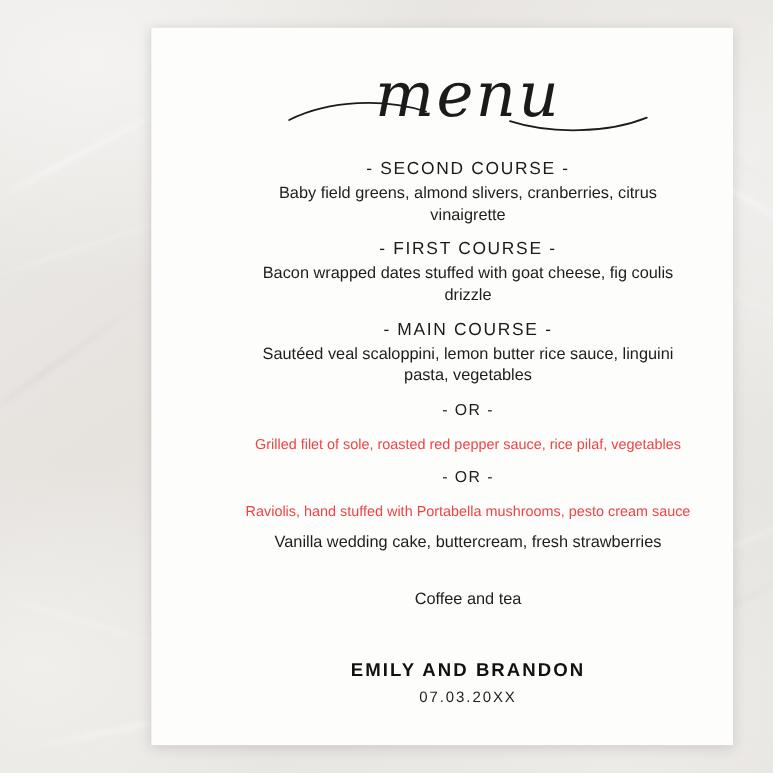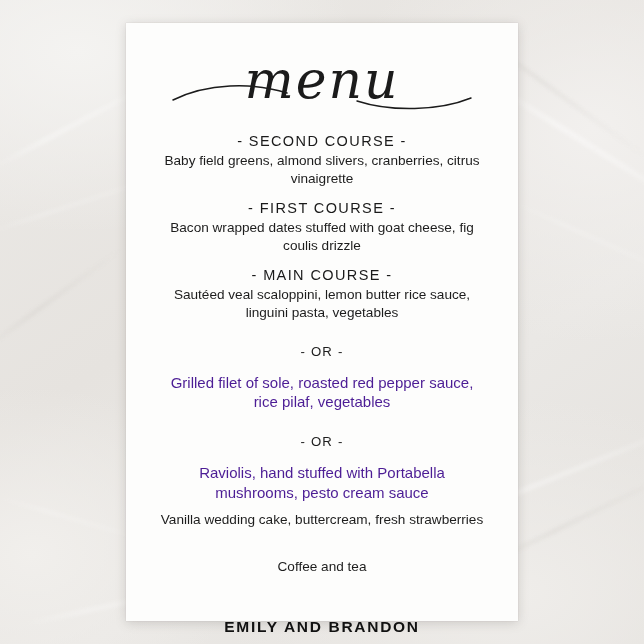--- a/index.html
+++ b/index.html
@@ -43,24 +43,25 @@
   }
   .vein.d1 { left: 440px; top: 90px;  width: 230px; height: 2px; transform: rotate(36deg); }
   .vein.d2 { left: 455px; top: 520px; width: 240px; height: 2px; transform: rotate(-26deg); }
   .vein.d3 { left: -40px; top: 300px; width: 180px; height: 2px; transform: rotate(-36deg); }
 
   
   #card {
     position: absolute;
     left: 126px;
     top: 23px;
-    width: 392px;
+    width: 442px;
     height: 598px;
     background: #fdfdfc;
     box-shadow: 0 2px 10px rgba(90,85,80,.22), 0 0 1px rgba(120,115,110,.25);
+    padding-left: 43px;
   }
 
   .menu-title-wrap {
     height: 110px;
     display: flex;
     align-items: center;
     justify-content: center;
     position: relative;
   }
   .menu-script {
@@ -98,27 +99,27 @@
     color: #1a1a1a;
   }
   .course-desc {
     font-size: 13.6px;
     line-height: 1.32;
     color: #1d1d1d;
   }
   .or-divider {
     font-size: 13.2px;
     letter-spacing: 1.2px;
-    margin: 22px 0 14px;
+    margin: 12px 0 14px;
     color: #1d1d1d;
   }
   .alt-option {
-    font-size: 15px;
+    font-size: 12px;
     line-height: 1.32;
-    color: #4c1d95;
+    color: #ef4444;
     margin-bottom: 2px;
   }
   .coffee {
     font-size: 13.6px;
     margin-top: 30px;
     color: #1d1d1d;
   }
 
   .footer {
     margin-top: 44px;

